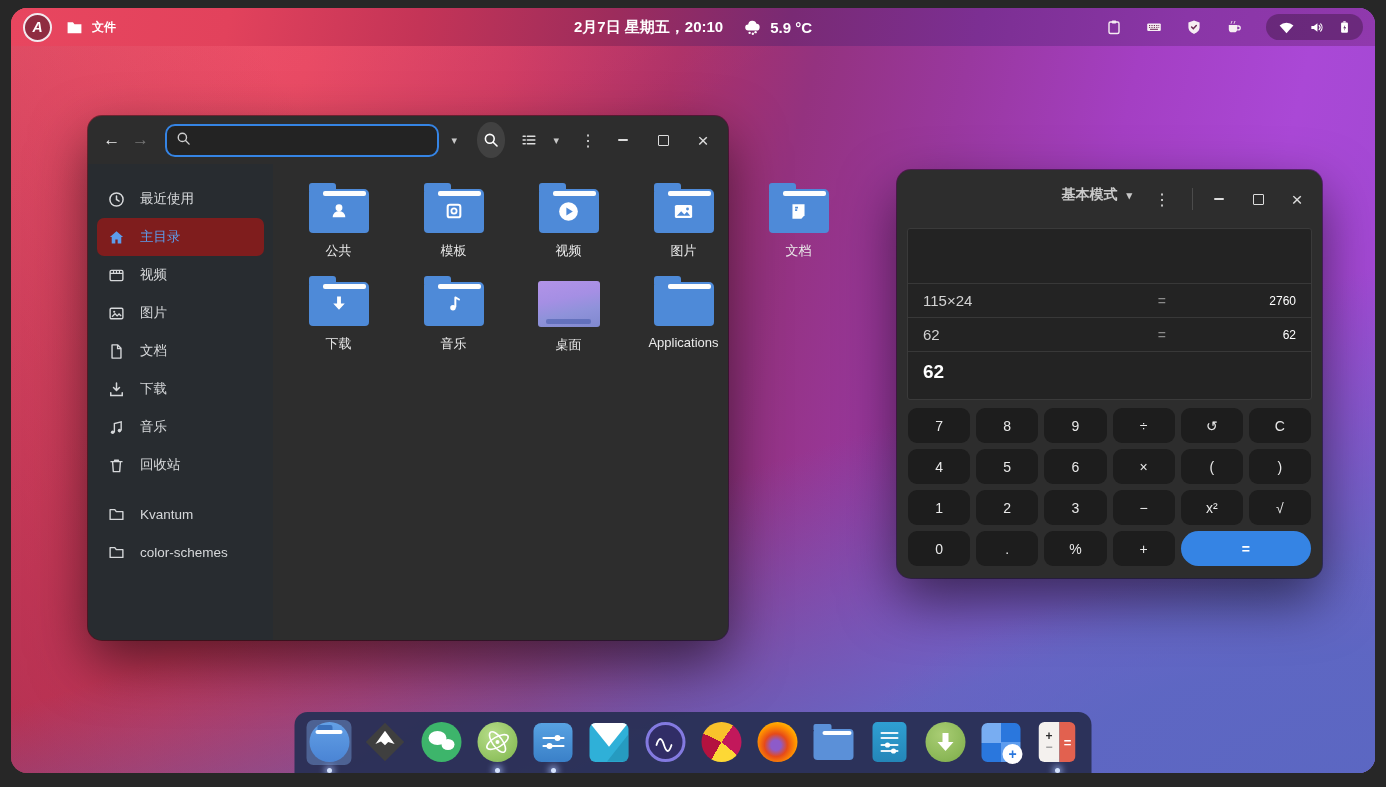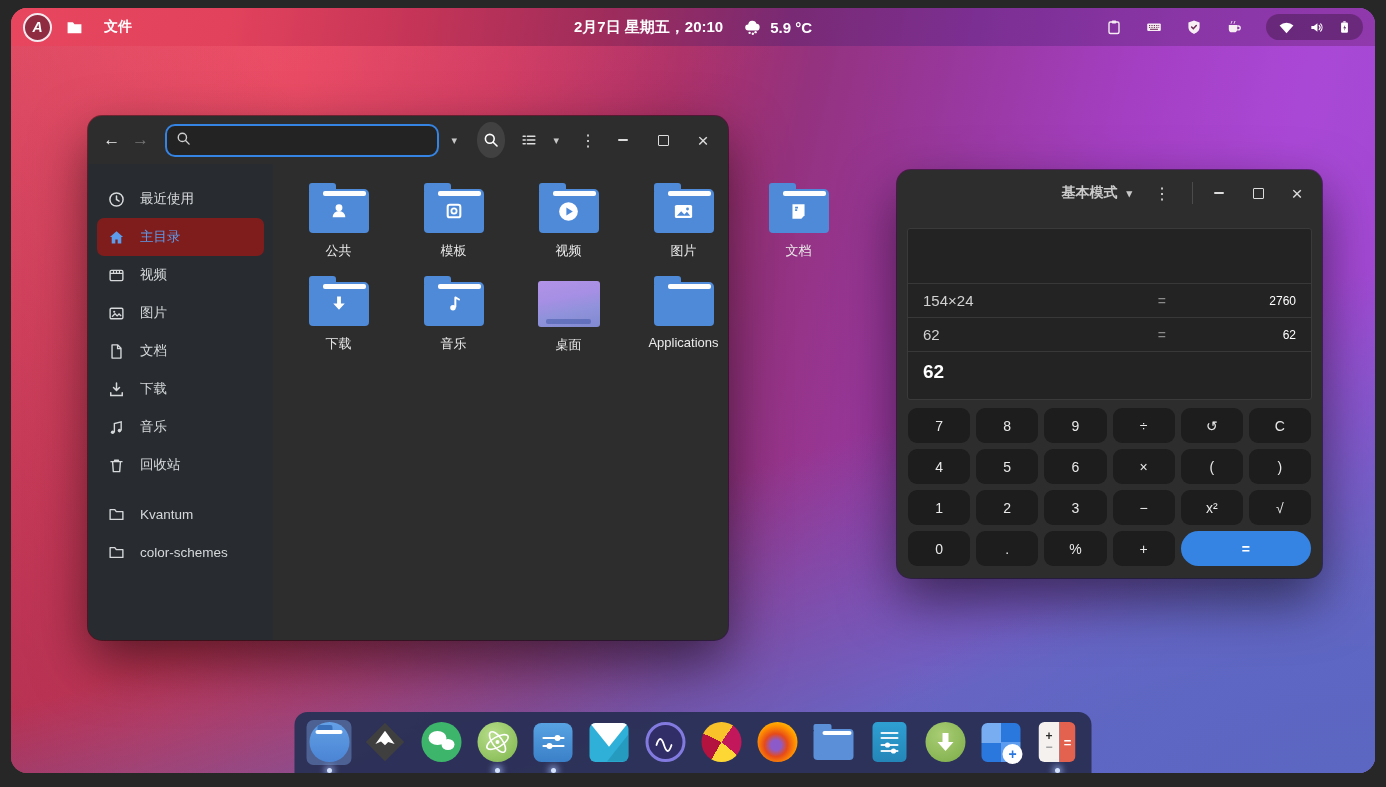--- a/index.html
+++ b/index.html
@@ -20,21 +20,21 @@
   
   .topbar { position:absolute; top:0; left:0; right:0; height:38px; z-index:60;
     display:flex; align-items:center; padding:0 12px; color:#fff;
     background: linear-gradient(100deg, #e8465f 0%, #e2425c 16%, #c43457 30%, #9d2c5c 44%, #792a74 57%, #7c2f93 71%, #8a36a7 86%, #9039ad 100%);
   }
   .topbar svg { display:block; }
   .tb-left { display:flex; align-items:center; gap:14px; }
   .logo-btn { width:29px; height:29px; border-radius:50%; background:rgba(35,14,28,.45);
     border:2px solid #f2e9ee; display:flex; align-items:center; justify-content:center;
     color:#fff; font-weight:bold; font-size:14px; font-style:italic; }
-  .app-btn { display:flex; align-items:center; gap:21px; font-weight:700; font-size:14px; }
+  .app-btn { display:flex; align-items:center; gap:9px; font-weight:700; font-size:12px; }
   .tb-center { position:absolute; left:50%; top:0; height:100%; transform:translateX(-50%);
     display:flex; align-items:center; gap:20px; font-weight:700; font-size:15px; }
   .weather { display:flex; align-items:center; gap:8px; }
   .tb-right { margin-left:auto; display:flex; align-items:center; gap:23px; color:#f6eef3; }
   .status-pill { display:flex; align-items:center; gap:13px; background:rgba(30,8,24,.32);
     border-radius:20px; padding:5px 12px; }
 
   
   .window { position:absolute; background:#2d2d2d; border-radius:14px;
     box-shadow:0 22px 55px rgba(0,0,0,.55), 0 0 0 1px rgba(0,0,0,.45); z-index:30; }
@@ -82,21 +82,21 @@
     background:#fdfdfd; border-radius:2px; }
   .emblem { position:absolute; inset:0; display:flex; align-items:center; justify-content:center; z-index:2; }
   .thumb { width:62px; height:46px; margin-top:10px; border-radius:3px; position:relative;
     background:linear-gradient(168deg,#b293e8 0%, #a58fe4 38%, #8f92da 66%, #8089cf 100%); }
   .thumb::after { content:""; position:absolute; left:14%; right:14%; bottom:3px; height:5px;
     border-radius:2px; background:rgba(70,90,170,.55); }
   .cell-label { margin-top:9px; font-size:13px; color:#eaeaea; }
 
   
   .calc-window { left:886px; top:162px; width:425px; height:408px; }
-  .calc-header { height:46px; display:flex; align-items:center; padding:4px 12px; position:relative; }
+  .calc-header { height:46px; display:flex; align-items:flex-start; padding:16px 12px; position:relative; }
   .calc-mode { position:absolute; left:47%; transform:translateX(-50%); display:flex; align-items:center;
     gap:9px; color:#cbcbcb; font-size:14px; font-weight:600; }
   .calc-right { margin-left:auto; display:flex; align-items:center; gap:13px; }
   .v-div { width:1px; height:22px; background:#4b4b4b; }
   .calc-display { margin:12px 10px 8px; height:172px; background:#232323; border:1px solid #3a3a3a;
     border-radius:3px; display:flex; flex-direction:column; overflow:hidden; }
   .hist-spacer { height:55px; border-bottom:1px solid #383838; }
   .hist-row { height:34px; display:flex; align-items:center; padding:0 15px; border-bottom:1px solid #383838;
     position:relative; color:#d2d2d2; font-size:15px; }
   .hist-row:last-of-type { height:33px; }
@@ -457,21 +457,21 @@
         <div class="kebab"></div>
         <div class="v-div"></div>
         <div class="wc wc-min"></div>
         <div class="wc wc-max"></div>
         <div class="wc wc-close"></div>
       </div>
     </div>
     <div class="calc-display">
       <div class="hist-spacer"></div>
       <div class="hist-row">
-        <span>154×24</span>
+        <span>115×24</span>
         <span class="hist-eq">=</span>
         <span class="hist-res">2760</span>
       </div>
       <div class="hist-row">
         <span>62</span>
         <span class="hist-eq">=</span>
         <span class="hist-res">62</span>
       </div>
       <div class="current-row">62</div>
     </div>

